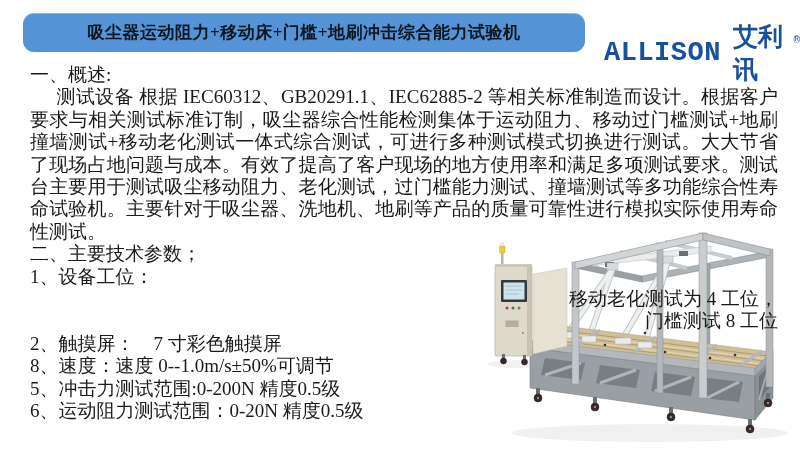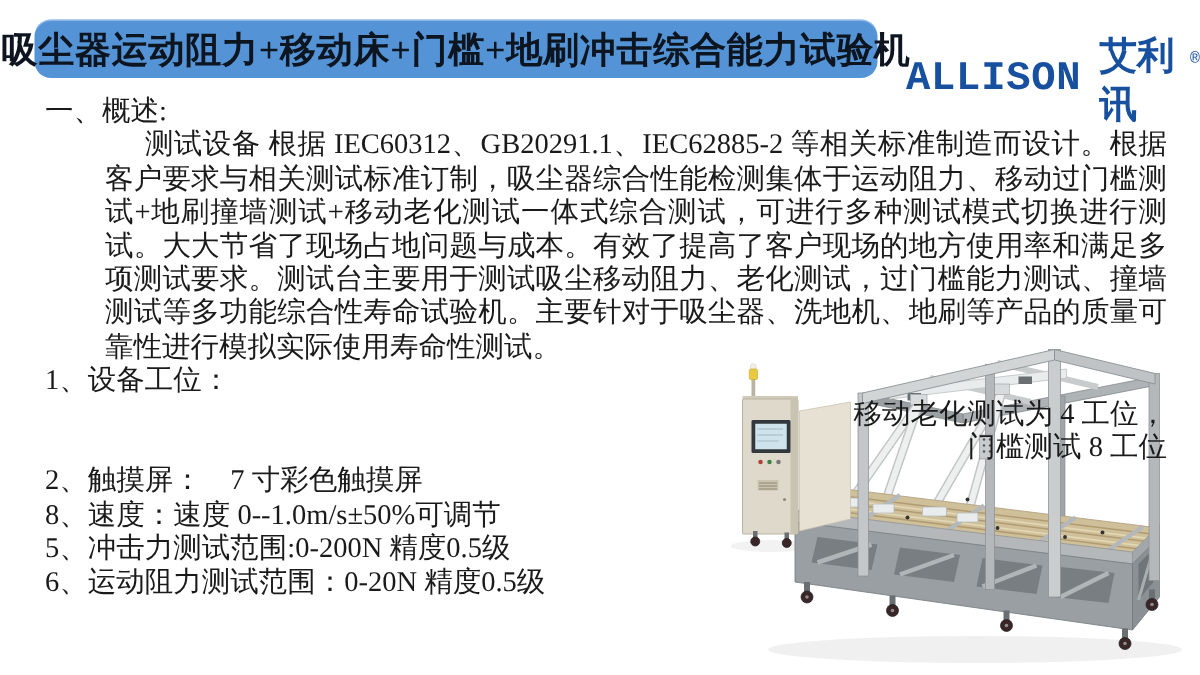--- a/index.html
+++ b/index.html
@@ -13,40 +13,40 @@
   
   .title-bar{
     position:absolute;left:23px;top:13px;
     width:562px;height:39px;
     background:#5494d6;
     border-radius:11px;
     display:flex;align-items:center;justify-content:center;
     box-shadow:inset 0 1px 0 rgba(255,255,255,.35);
   }
   .title-text{
-    font-size:24px;font-weight:700;color:#0d1520;
+    font-size:17px;font-weight:700;color:#0d1520;
     letter-spacing:.5px;white-space:nowrap;
   }
   .logo{
     position:absolute;left:604px;top:20px;
     display:flex;align-items:center;
     color:#17509e;
     font-family:Liberation Mono, monospace;
     font-weight:800;
   }
   .logo-latin{font-size:27px;letter-spacing:.5px;}
   .logo-cn{font-size:25px;margin-left:12px;}
   .logo-reg{font-size:11px;font-weight:400;position:relative;top:-13px;margin-left:2px;}
   
   .content{
     position:absolute;left:30px;top:64px;width:748px;
     font-size:19px;line-height:22.4px;color:#1a1a1a;
     z-index:2;
   }
-  .para{text-indent:1.4em;text-align:justify;margin-left:40px;}
+  .para{text-indent:1.4em;text-align:justify;}
   .spec-line{white-space:nowrap;}
   .indent-1{padding-left:27px;text-align:right;}
   
   .photo{
     position:absolute;left:455px;top:230px;
     width:345px;height:220px;z-index:1;
   }
 </style>
 </head>
 <body>
@@ -58,20 +58,21 @@
   </div>
   <div class="logo">
     <span class="logo-latin">ALLISON</span>
     <span class="logo-cn">艾利讯</span>
     <span class="logo-reg">®</span>
   </div>
 
   <div class="content">
     <div>一、概述:</div>
     <div class="para">测试设备 根据 IEC60312、GB20291.1、IEC62885-2 等相关标准制造而设计。根据客户要求与相关测试标准订制，吸尘器综合性能检测集体于运动阻力、移动过门槛测试+地刷撞墙测试+移动老化测试一体式综合测试，可进行多种测试模式切换进行测试。大大节省了现场占地问题与成本。有效了提高了客户现场的地方使用率和满足多项测试要求。测试台主要用于测试吸尘移动阻力、老化测试，过门槛能力测试、撞墙测试等多功能综合性寿命试验机。主要针对于吸尘器、洗地机、地刷等产品的质量可靠性进行模拟实际使用寿命性测试。</div>
+    <div>二、主要技术参数；</div>
     <div class="spec-line">1、设备工位：</div>
     <div class="spec-line indent-1">移动老化测试为 4 工位，</div>
     <div class="spec-line indent-1">门槛测试 8 工位</div>
     <div class="spec-line">2、触摸屏：　7 寸彩色触摸屏</div>
     <div class="spec-line">8、速度：速度 0--1.0m/s±50%可调节</div>
     <div class="spec-line">5、冲击力测试范围:0-200N 精度0.5级</div>
     <div class="spec-line">6、运动阻力测试范围：0-20N 精度0.5级</div>
   </div>
 
   <svg class="photo" viewBox="0 0 345 220" role="img" aria-label="铝型材框架吸尘器综合能力试验机照片（含控制柜、触摸屏、木条测试床）">

